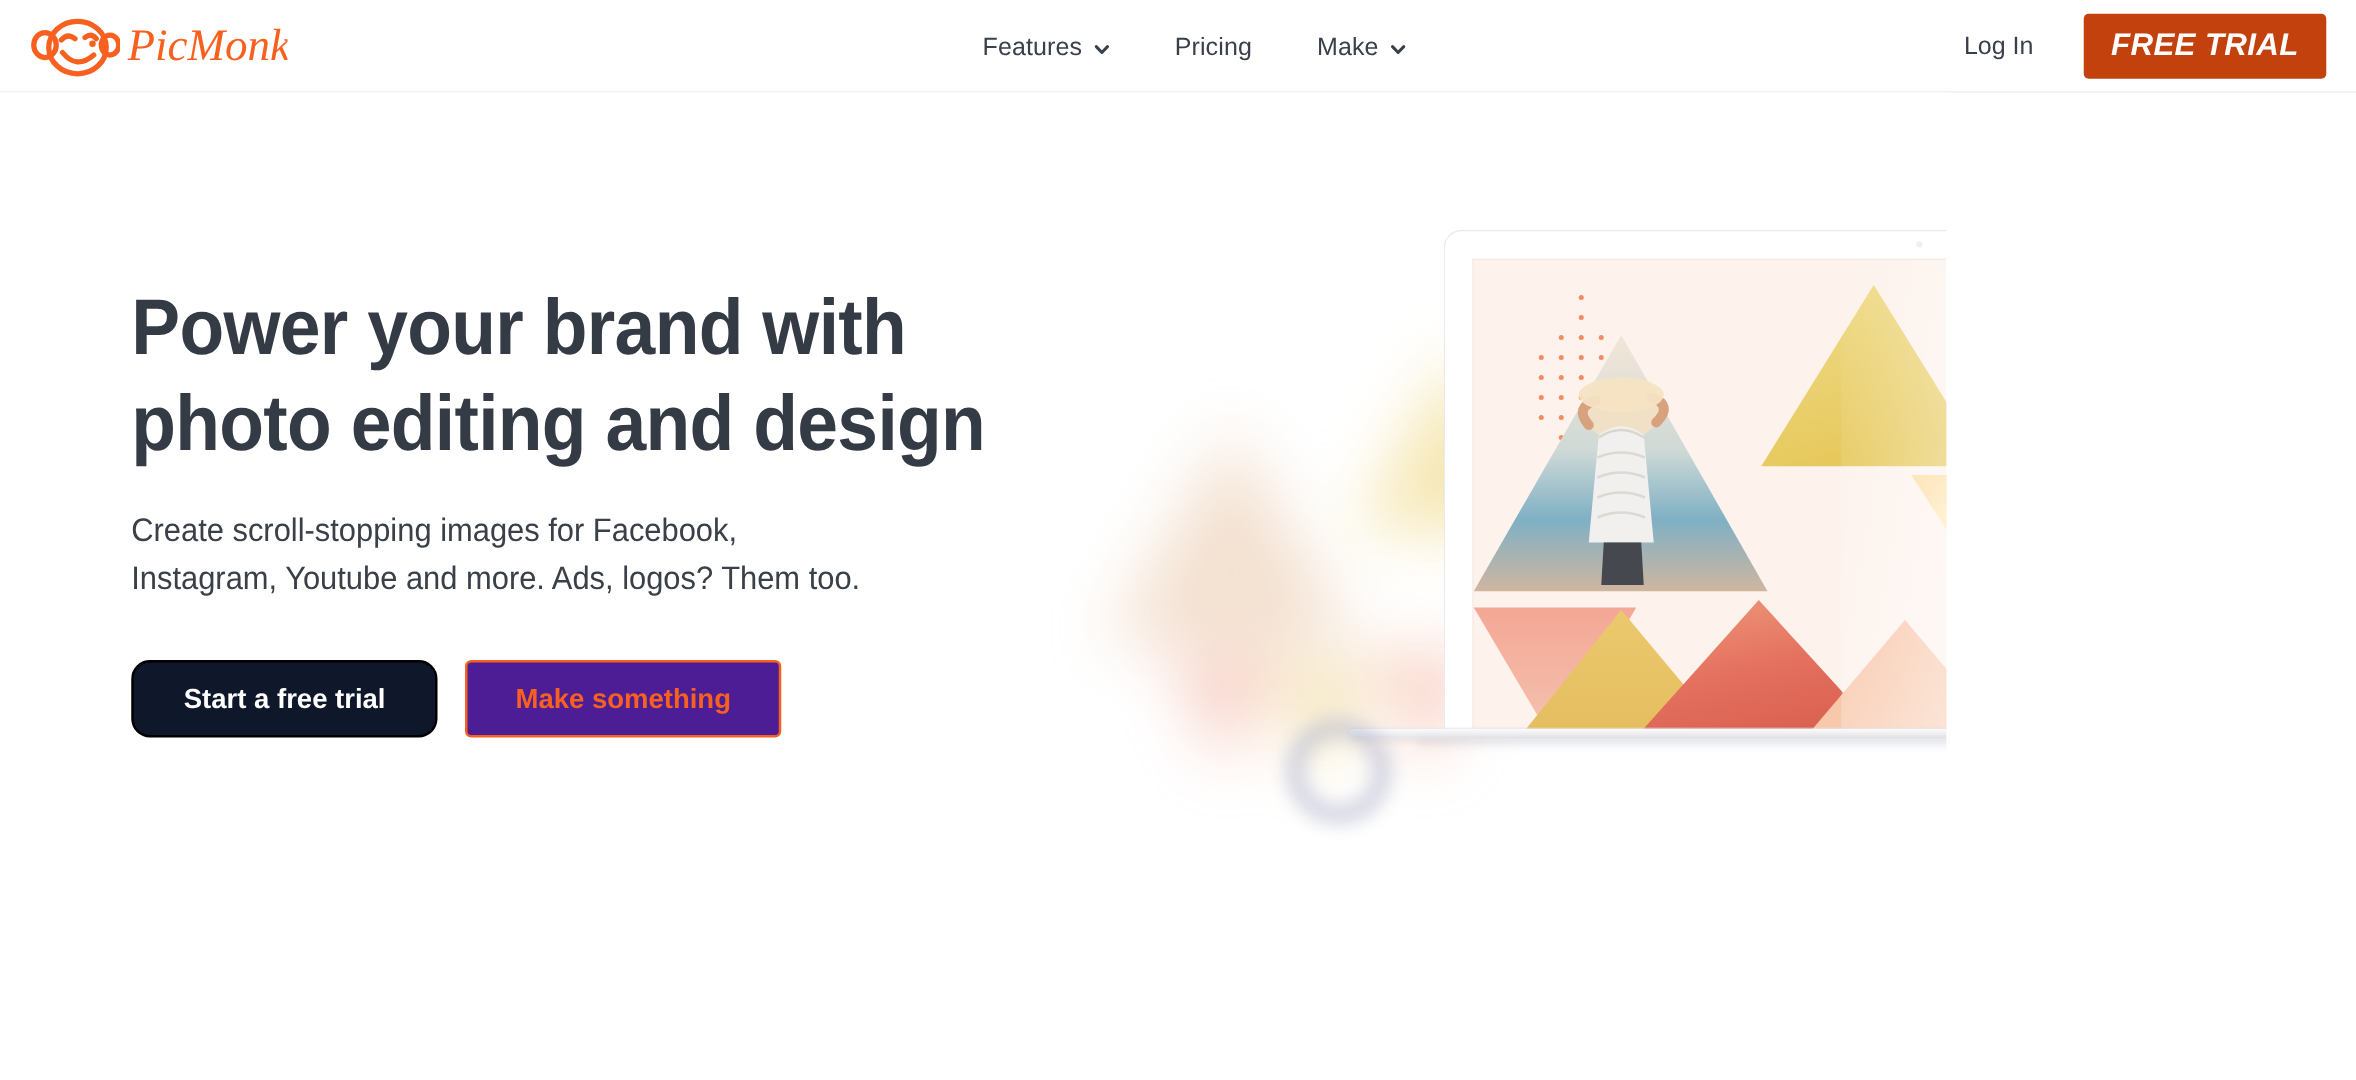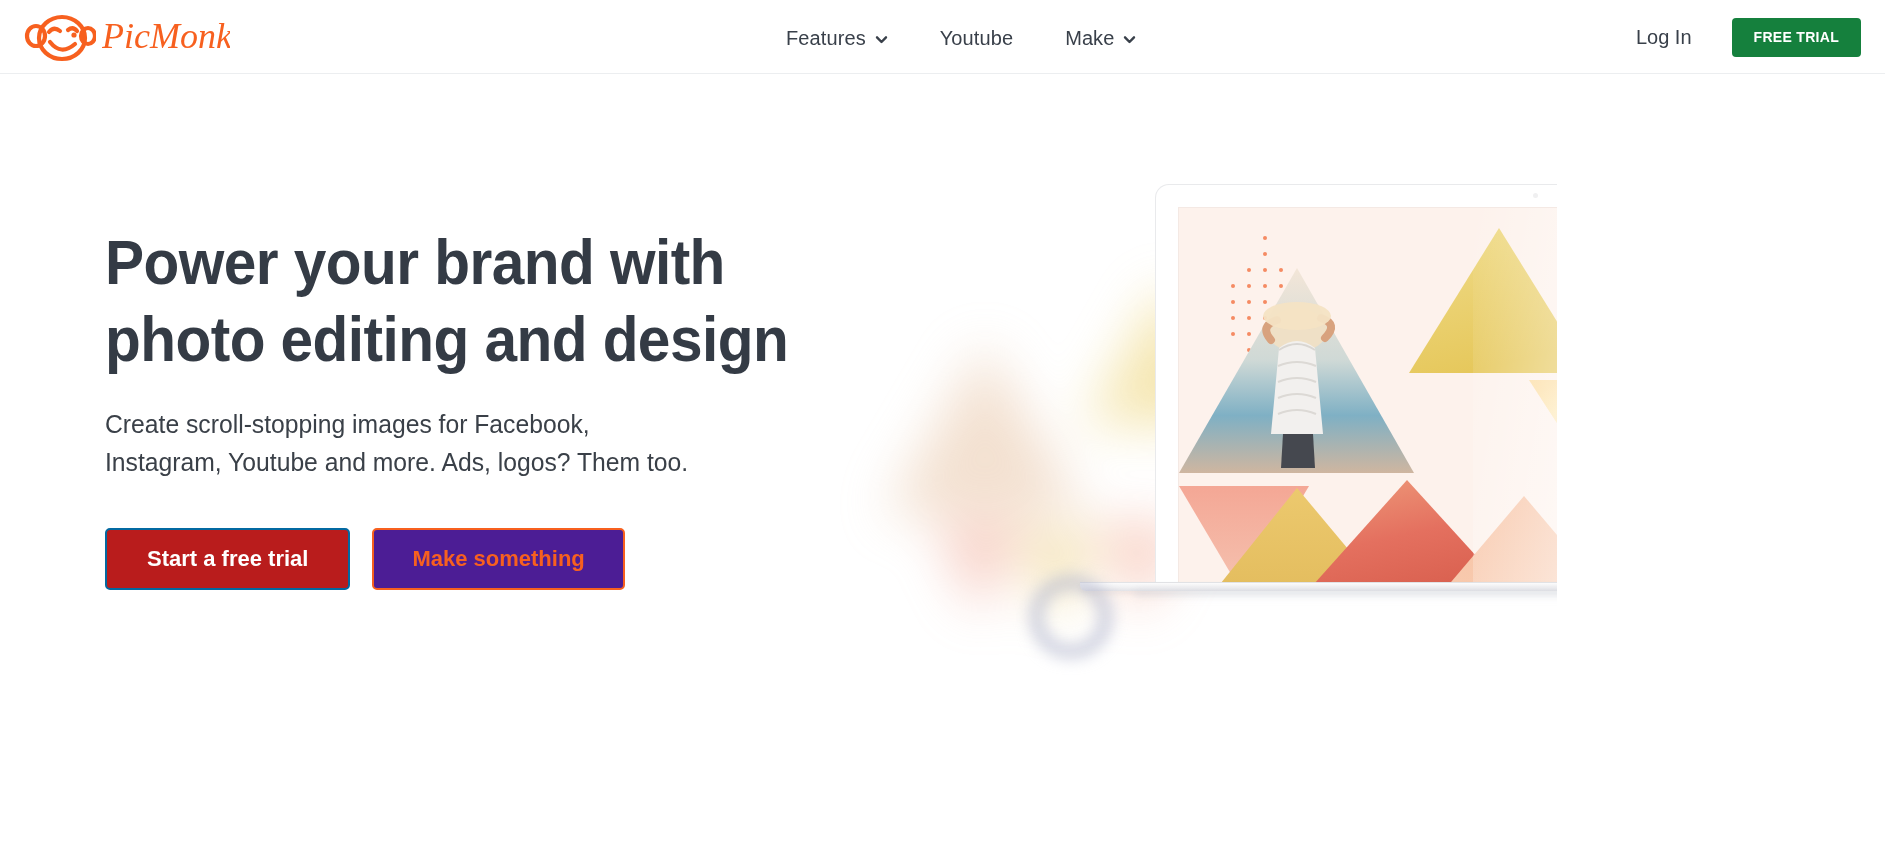--- a/index.html
+++ b/index.html
@@ -42,27 +42,28 @@
   .chev svg{ display:block; }
 
   .nav-right{
     position:absolute; right:24px; top:0;
     height:74px; display:flex; align-items:center; gap:40px;
   }
   .login{
     font-size:20px; color:#39404a; cursor:pointer; white-space:nowrap;
   }
   .trial-btn{
-    background:#15803d; color:#fff;
-    font-size:14px; font-weight:bold;
+    background:#c2410c; color:#fff;
+    font-size:25px; font-weight:bold;
     letter-spacing:.3px;
     border:none; border-radius:4px;
     padding:11px 22px 12px;
     cursor:pointer; white-space:nowrap;
     font-family:"Liberation Sans", sans-serif;
+    font-style:italic;
   }
 
   
   .hero{
     position:absolute; top:74px; left:0;
     width:1557px; height:790px;
     background:#ffffff; overflow:hidden;
   }
 
   .hero-copy{
@@ -78,23 +79,23 @@
   .subhead{
     margin-top:28px;
     font-size:26px; line-height:1.46;
     color:#3a4048; font-weight:400;
     transform:scaleX(.95); transform-origin:left center;
   }
   .cta-row{
     margin-top:46px; display:flex; align-items:center; gap:22px;
   }
   .btn-primary{
-    background:#b91c1c; color:#ffffff;
+    background:#0f172a; color:#ffffff;
     font-size:22px; font-weight:bold;
-    border:2px solid #0369a1; border-radius:5px;
+    border:2px solid #000000; border-radius:15px;
     padding:0 40px; height:62px; line-height:58px;
     cursor:pointer; white-space:nowrap;
     font-family:"Liberation Sans", sans-serif;
   }
   .btn-secondary{
     background:#4c1d95; color:#f7601f;
     font-size:22px; font-weight:bold;
     border:2px solid #f7601f; border-radius:5px;
     padding:0 38px; height:62px; line-height:58px;
     cursor:pointer; white-space:nowrap;
@@ -207,21 +208,21 @@
     <div class="nav-item">
       <span>Features</span>
       <span class="chev">
         <svg viewBox="0 0 13 13" width="13" height="13">
           <path d="M2 4.3 L6.5 9 L11 4.3" fill="none" stroke="#39404a" stroke-width="2.4" stroke-linecap="round" stroke-linejoin="round"></path>
         </svg>
       </span>
     </div>
 
     <div class="nav-item">
-      <span>Youtube</span>
+      <span>Pricing</span>
     </div>
 
     <div class="nav-item">
       <span>Make</span>
       <span class="chev">
         <svg viewBox="0 0 13 13" width="13" height="13">
           <path d="M2 4.3 L6.5 9 L11 4.3" fill="none" stroke="#39404a" stroke-width="2.4" stroke-linecap="round" stroke-linejoin="round"></path>
         </svg>
       </span>
     </div>

